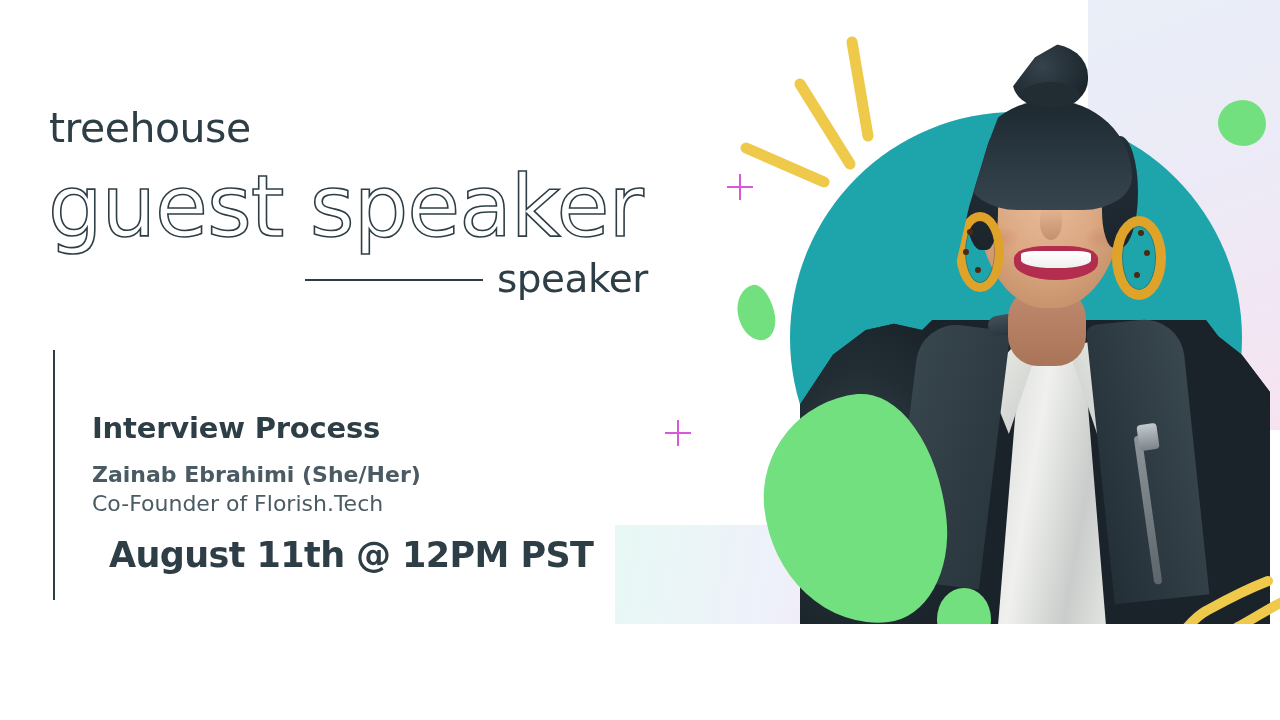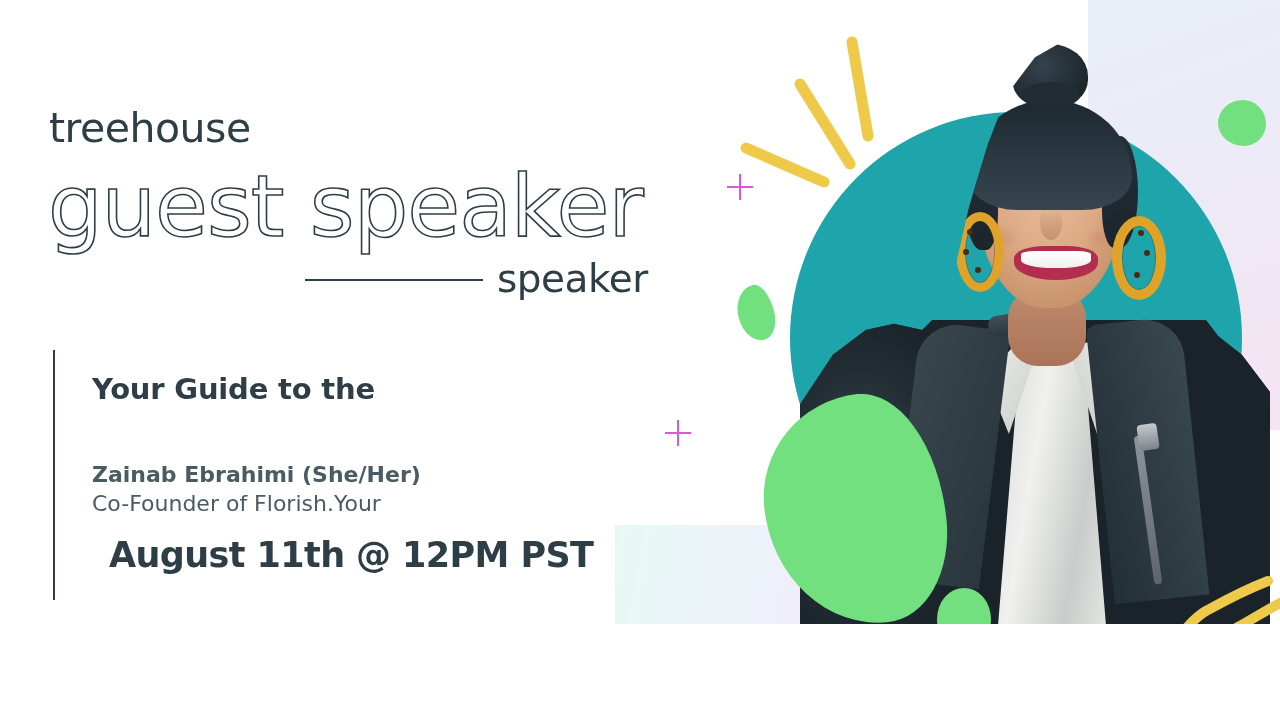--- a/index.html
+++ b/index.html
@@ -382,19 +382,20 @@
   <svg class="headline-outline" viewBox="0 0 620 100">
     <text x="8" y="76" font-family="'DejaVu Sans','Liberation Sans',sans-serif" font-size="86" font-weight="400" letter-spacing="-1" fill="none" stroke="#2e3e46" stroke-width="1.6">guest speaker</text>
   </svg>
 
   <div class="series-rule"></div>
   <div class="series-word">speaker</div>
 
   <div class="vrule"></div>
 
   <div class="talk-title">
-    <span>Your Guide to the</span><br>
+    <br>
+    <span>Interview Process</span>
   </div>
   <div class="speaker-name">Zainab Ebrahimi (She/Her)</div>
-  <div class="speaker-role">Co-Founder of Florish.Your</div>
+  <div class="speaker-role">Co-Founder of Florish.Tech</div>
   <div class="datetime">August 11th @ 12PM PST</div>
 
 </div>
 
 </body></html>

